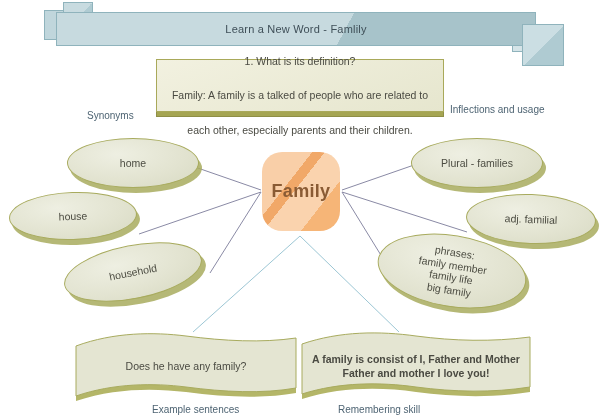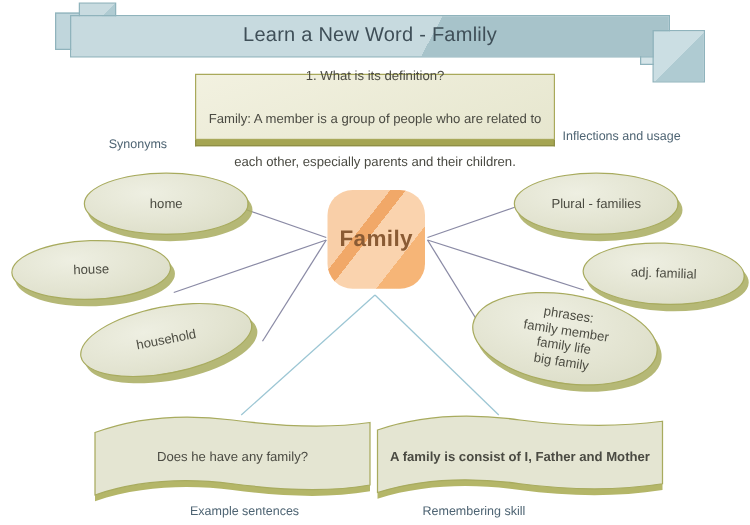--- a/index.html
+++ b/index.html
@@ -61,21 +61,21 @@
     width: 480px;
     height: 34px;
     box-sizing: border-box;
     border: 1px solid #8FB3BC;
     background: linear-gradient(118deg, #C7DADF 0 60%, #A7C3CA 60% 100%);
     display: flex;
     align-items: center;
     justify-content: center;
   }
   .banner-title {
-    font-size: 16px;
+    font-size: 11px;
     color: #3F4F58;
     letter-spacing: 0.2px;
   }
 
   
   .def-card {
     position: absolute;
     left: 156px;
     top: 59px;
     width: 288px;
@@ -226,21 +226,21 @@
       <div class="banner-sq banner-sq-b"></div>
       <div class="banner-sq banner-sq-c"></div>
       <div class="banner-bar">
         <span class="banner-title">Learn a New Word - Famlily</span>
       </div>
       <div class="banner-sq banner-sq-d"></div>
     </div>
 
     <div class="def-card">
       <span class="line">1. What is its definition?</span>
-      <span class="line">Family: A member is a group of people who are related to</span>
+      <span class="line">Family: A family is a talked of people who are related to</span>
       <span class="line">each other, especially parents and their children.</span>
     </div>
     <div class="def-base"></div>
 
     <div class="caption" style="left:63px; top:110px;margin-left:24px;">Synonyms</div>
     <div class="caption" style="left:450px; top:104px;">Inflections and usage</div>
     <div class="caption" style="left:152px; top:404px;">Example sentences</div>
     <div class="caption" style="left:338px; top:404px;">Remembering skill</div>
 
     <div class="ell-shadow" style="left:70px; top:143px; width:132px; height:50px;"></div>
@@ -292,20 +292,21 @@
 
     <div class="ribbon" style="left:300px; top:330px; width:232px; height:72px;font-weight:bold;">
       <svg width="232" height="72" viewBox="0 0 232 72">
         <path d="M2,14 C40,1 80,1 116,6 C154,11 192,12 230,7
                  L230,57 C192,63 154,62 116,57 C80,52 40,52 2,64 Z" fill="#B4B668" stroke="none" transform="translate(0,5)"></path>
         <path d="M2,14 C40,1 80,1 116,6 C154,11 192,12 230,7
                  L230,57 C192,63 154,62 116,57 C80,52 40,52 2,64 Z" fill="#E4E5D2" stroke="#A8AB5E" stroke-width="1"></path>
       </svg>
       <div class="rtext">
         <span class="line">A family is consist of I, Father and Mother</span>
+        <span class="line">Father and mother I love you!</span>
       </div>
     </div>
 
     <div class="center-node">
       <span class="center-label">Family</span>
     </div>
 
   </div>
 </div>
 

